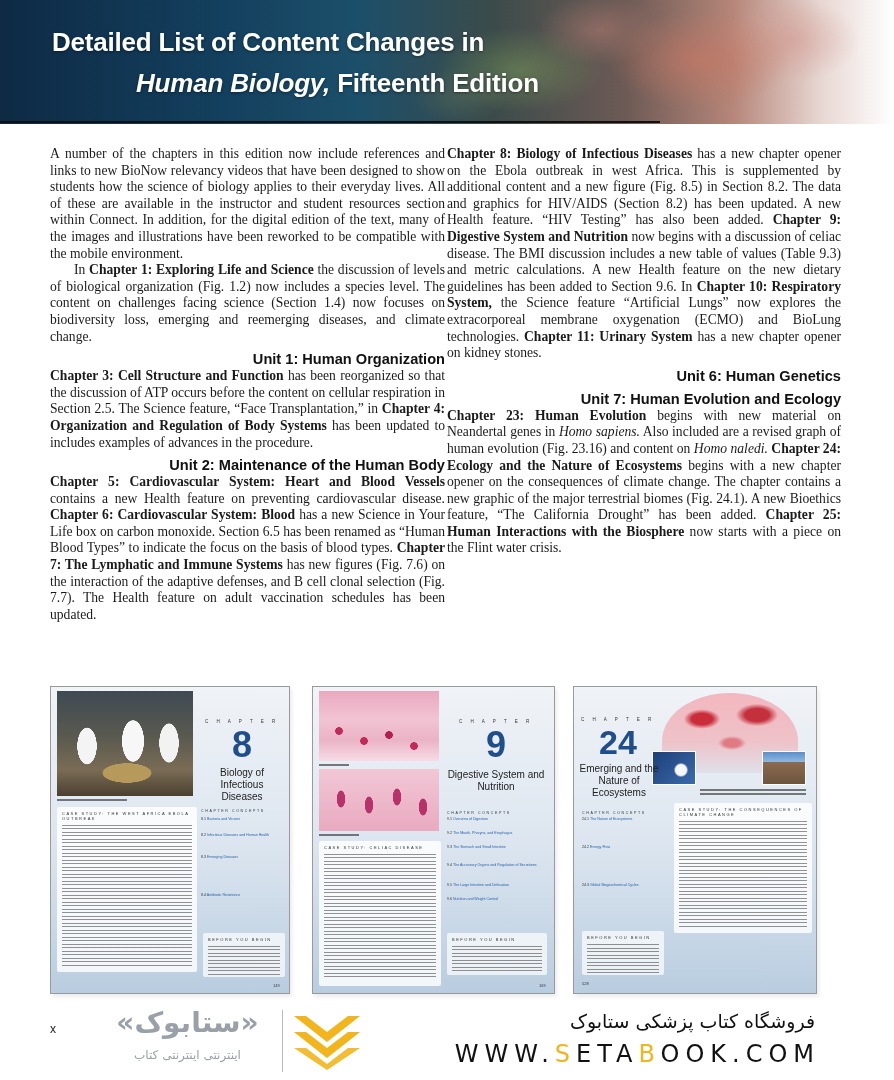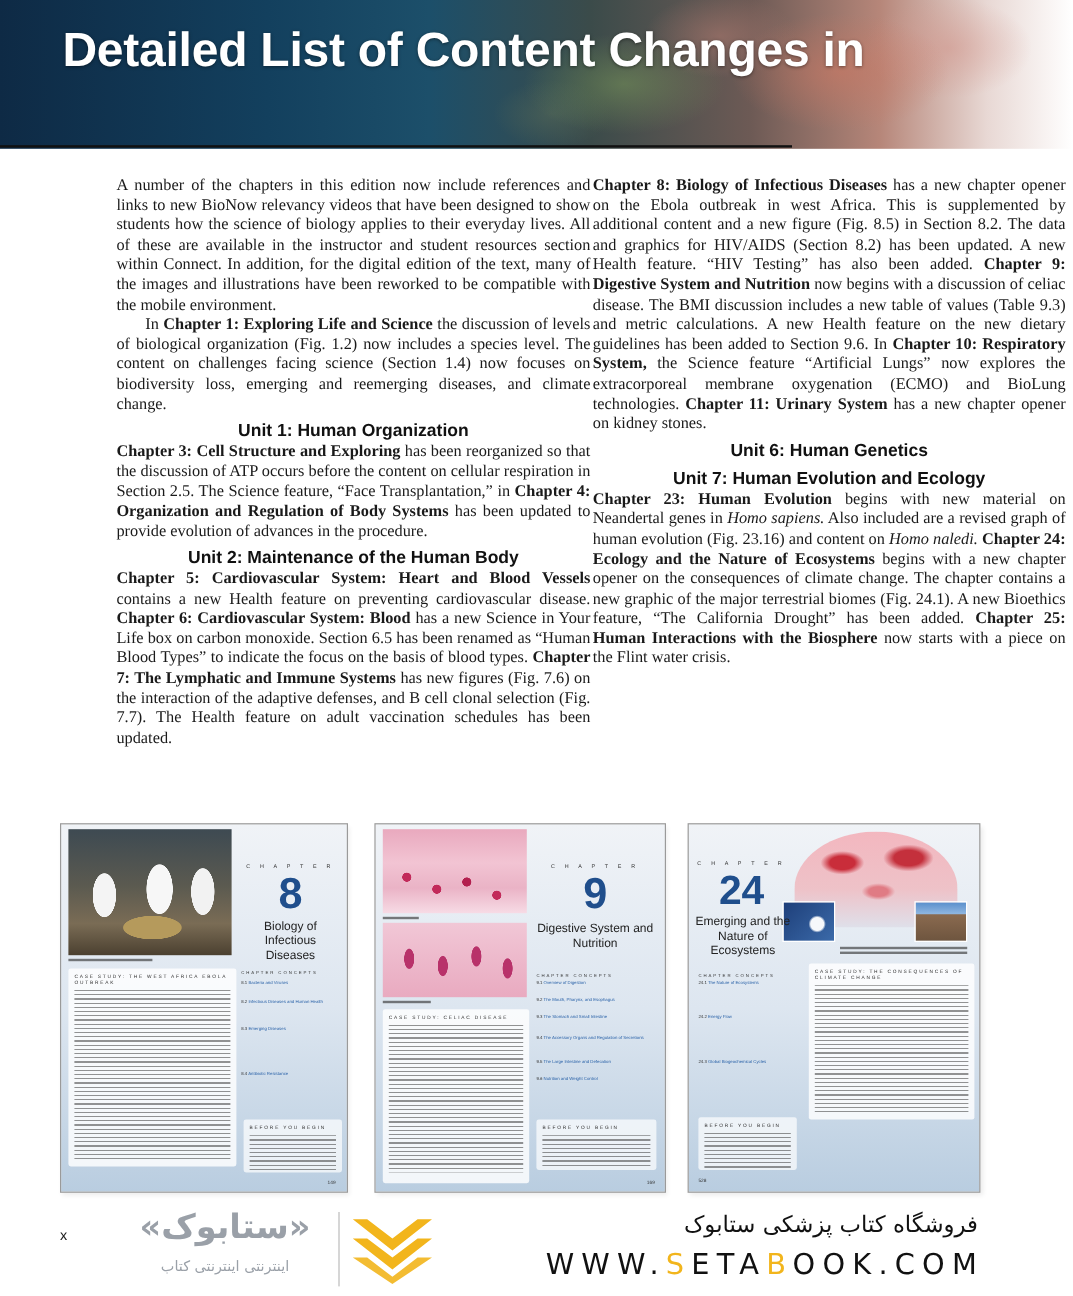--- a/index.html
+++ b/index.html
@@ -15,37 +15,37 @@
       radial-gradient(ellipse 130px 70px at 700px 60px, rgba(200,120,100,0.65), transparent 70%),
       radial-gradient(ellipse 100px 60px at 790px 40px, rgba(210,150,140,0.55), transparent 70%),
       radial-gradient(ellipse 70px 40px at 460px 95px, rgba(90,110,90,0.5), transparent 70%),
       linear-gradient(90deg, #0e2a45 0%, #13405e 25%, #1c4f6a 40%, #3b4b4a 55%, #6d5a55 70%, #b68679 82%, #e8d8d4 92%, #ffffff 100%);
   }
   .banner-line {
     position: absolute; left: 0; top: 121px; width: 660px; height: 2px; background: #111;
   }
   .banner-title {
     position: absolute; left: 52px; top: 22px; color: #ffffff;
-    font-family: "Liberation Sans", sans-serif; font-weight: bold; font-size: 40px; line-height: 41px;
+    font-family: "Liberation Sans", sans-serif; font-weight: bold; font-size: 26px; line-height: 41px;
     text-shadow: 0 1px 3px rgba(0,0,0,0.45); letter-spacing: -0.2px;
   }
   .banner-title .line2 { display: block; padding-left: 84px; }
   .banner-title em { font-style: italic; }
 
   
-  .col { position: absolute; top: 146px; width: 395px; font-size: 13.6px; line-height: 16.6px; text-align: justify; margin-left: 47px; }
+  .col { position: absolute; top: 146px; width: 395px; font-size: 13.6px; line-height: 16.6px; text-align: justify; }
   .col.left { left: 50px; }
   .col.right { left: 447px; width: 394px; }
   .col p { margin: 0; }
   .col p.indent { text-indent: 24px; }
   .col b { font-weight: bold; }
   .col i { font-style: italic; }
   .unit-h {
     font-family: "Liberation Sans", sans-serif; font-weight: bold; font-size: 14.6px;
-    line-height: 18px; margin-top: 5px; color: #111; text-align: center;
+    line-height: 18px; margin-top: 5px; color: #111; text-align: right;
   }
 
   
   .pages { position: absolute; left: 50px; top: 686px; width: 770px; height: 310px; }
   .page {
     position: absolute; top: 0; height: 308px; border: 1px solid #9a9a9a;
     background: linear-gradient(180deg, #f0f3f7 0%, #dde6f0 50%, #b9cde0 100%);
     overflow: hidden; box-shadow: 2px 3px 4px rgba(0,0,0,0.08);
   }
   .p1 { left: 0; width: 240px; }
@@ -167,28 +167,29 @@
   }
   .store-url .hl { color: #f2b51c; }
 </style>
 </head>
 <body>
 
 <div class="banner"></div>
 <div class="banner-line"></div>
 <h1 class="banner-title">
   <span>Detailed List of Content Changes in</span>
+  <span class="line2"><em>Human Biology,</em><span> Fifteenth Edition</span></span>
 </h1>
 
 <div class="col left">
   <p>A number of the chapters in this edition now include references and links to new BioNow relevancy videos that have been designed to show students how the science of biology applies to their everyday lives. All of these are available in the instructor and student resources section within Connect. In addition, for the digital edition of the text, many of the images and illustrations have been reworked to be compatible with the mobile environment.</p>
   <p class="indent"><span>In </span><b>Chapter 1: Exploring Life and Science</b><span> the discussion of levels of biological organization (Fig. 1.2) now includes a species level. The content on challenges facing science (Section 1.4) now focuses on biodiversity loss, emerging and reemerging diseases, and climate change.</span></p>
 
   <div class="unit-h">Unit 1: Human Organization</div>
-  <p><b>Chapter 3: Cell Structure and Exploring</b><span> has been reorganized so that the discussion of ATP occurs before the content on cellular respiration in Section 2.5. The Science feature, “Face Transplantation,” in </span><b>Chapter 4: Organization and Regulation of Body Systems</b><span> has been updated to provide evolution of advances in the procedure.</span></p>
+  <p><b>Chapter 3: Cell Structure and Function</b><span> has been reorganized so that the discussion of ATP occurs before the content on cellular respiration in Section 2.5. The Science feature, “Face Transplantation,” in </span><b>Chapter 4: Organization and Regulation of Body Systems</b><span> has been updated to includes examples of advances in the procedure.</span></p>
 
   <div class="unit-h">Unit 2: Maintenance of the Human Body</div>
   <p><b>Chapter 5: Cardiovascular System: Heart and Blood Vessels</b><span> contains a new Health feature on preventing cardiovascular disease. </span><b>Chapter 6: Cardiovascular System: Blood</b><span> has a new Science in Your Life box on carbon monoxide. Section 6.5 has been renamed as “Human Blood Types” to indicate the focus on the basis of blood types. </span><b>Chapter 7: The Lymphatic and Immune Systems</b><span> has new figures (Fig. 7.6) on the interaction of the adaptive defenses, and B cell clonal selection (Fig. 7.7). The Health feature on adult vaccination schedules has been updated.</span></p>
 </div>
 
 <div class="col right">
   <p><b>Chapter 8: Biology of Infectious Diseases</b><span> has a new chapter opener on the Ebola outbreak in west Africa. This is supplemented by additional content and a new figure (Fig. 8.5) in Section 8.2. The data and graphics for HIV/AIDS (Section 8.2) has been updated. A new Health feature. “HIV Testing” has also been added. </span><b>Chapter 9: Digestive System and Nutrition</b><span> now begins with a discussion of celiac disease. The BMI discussion includes a new table of values (Table 9.3) and metric calculations. A new Health feature on the new dietary guidelines has been added to Section 9.6. In </span><b>Chapter 10: Respiratory System,</b><span> the Science feature “Artificial Lungs” now explores the extracorporeal membrane oxygenation (ECMO) and BioLung technologies. </span><b>Chapter 11: Urinary System</b><span> has a new chapter opener on kidney stones.</span></p>
 
   <div class="unit-h">Unit 6: Human Genetics</div>
 

